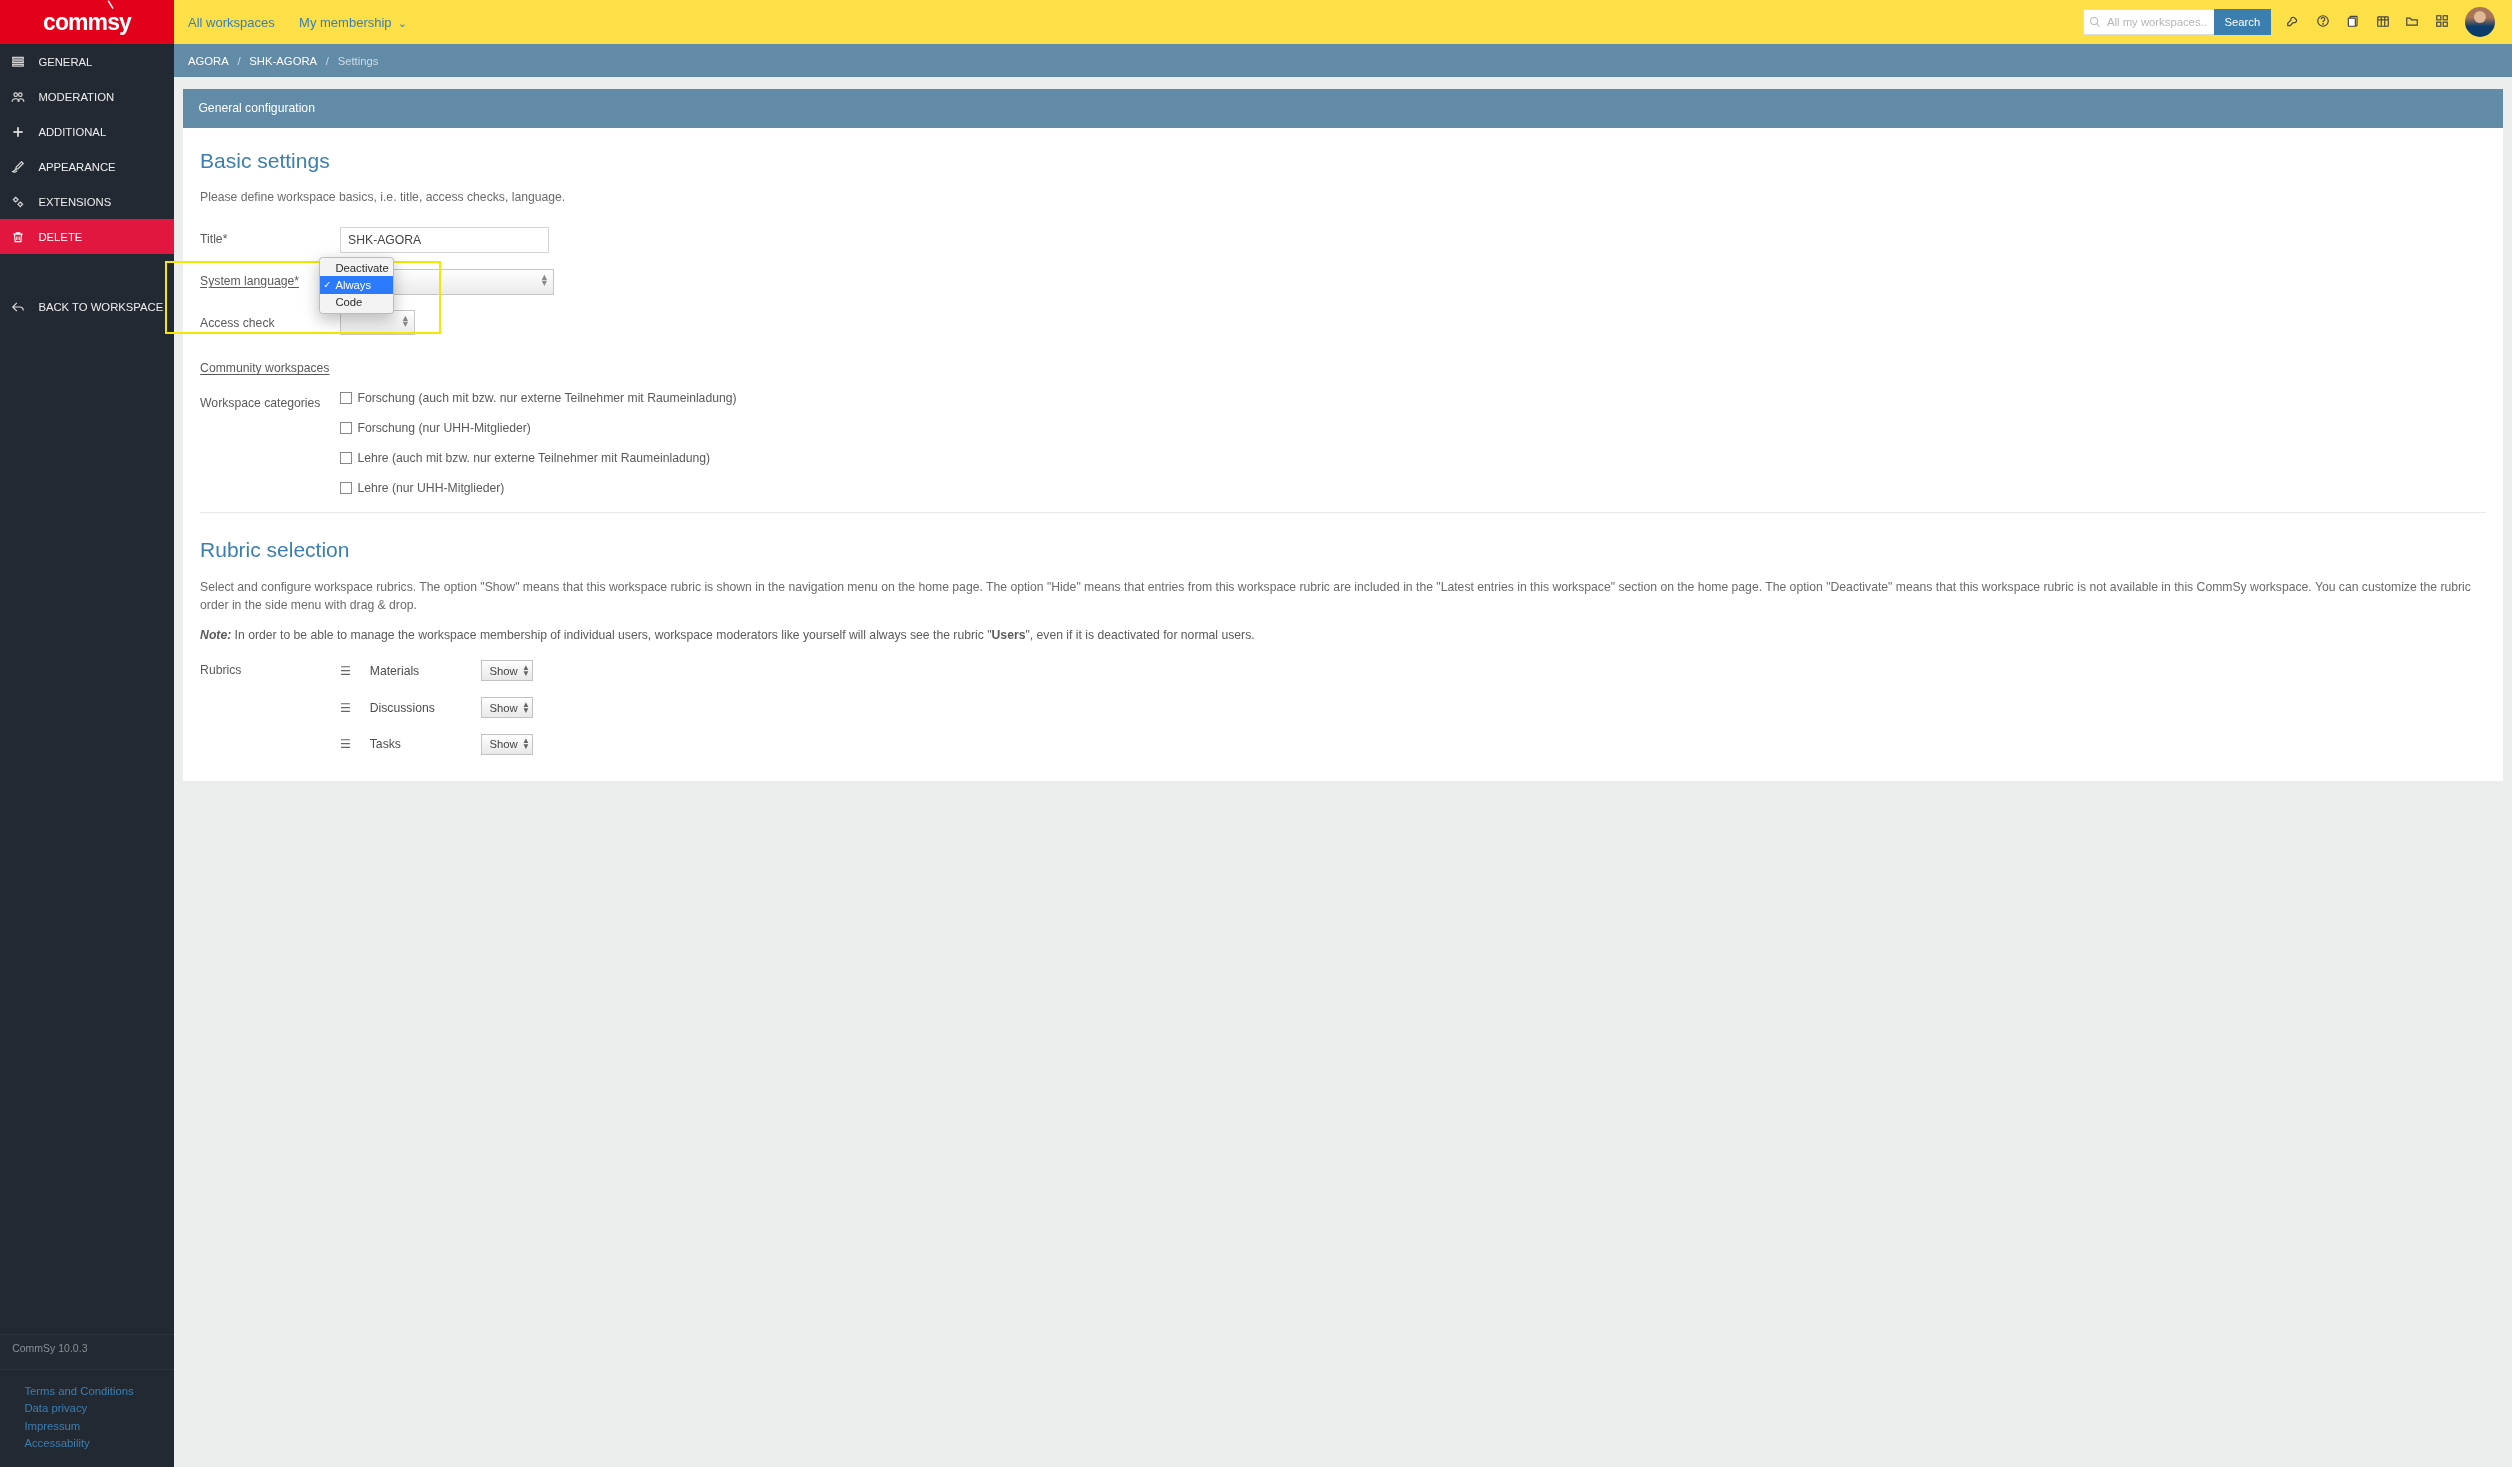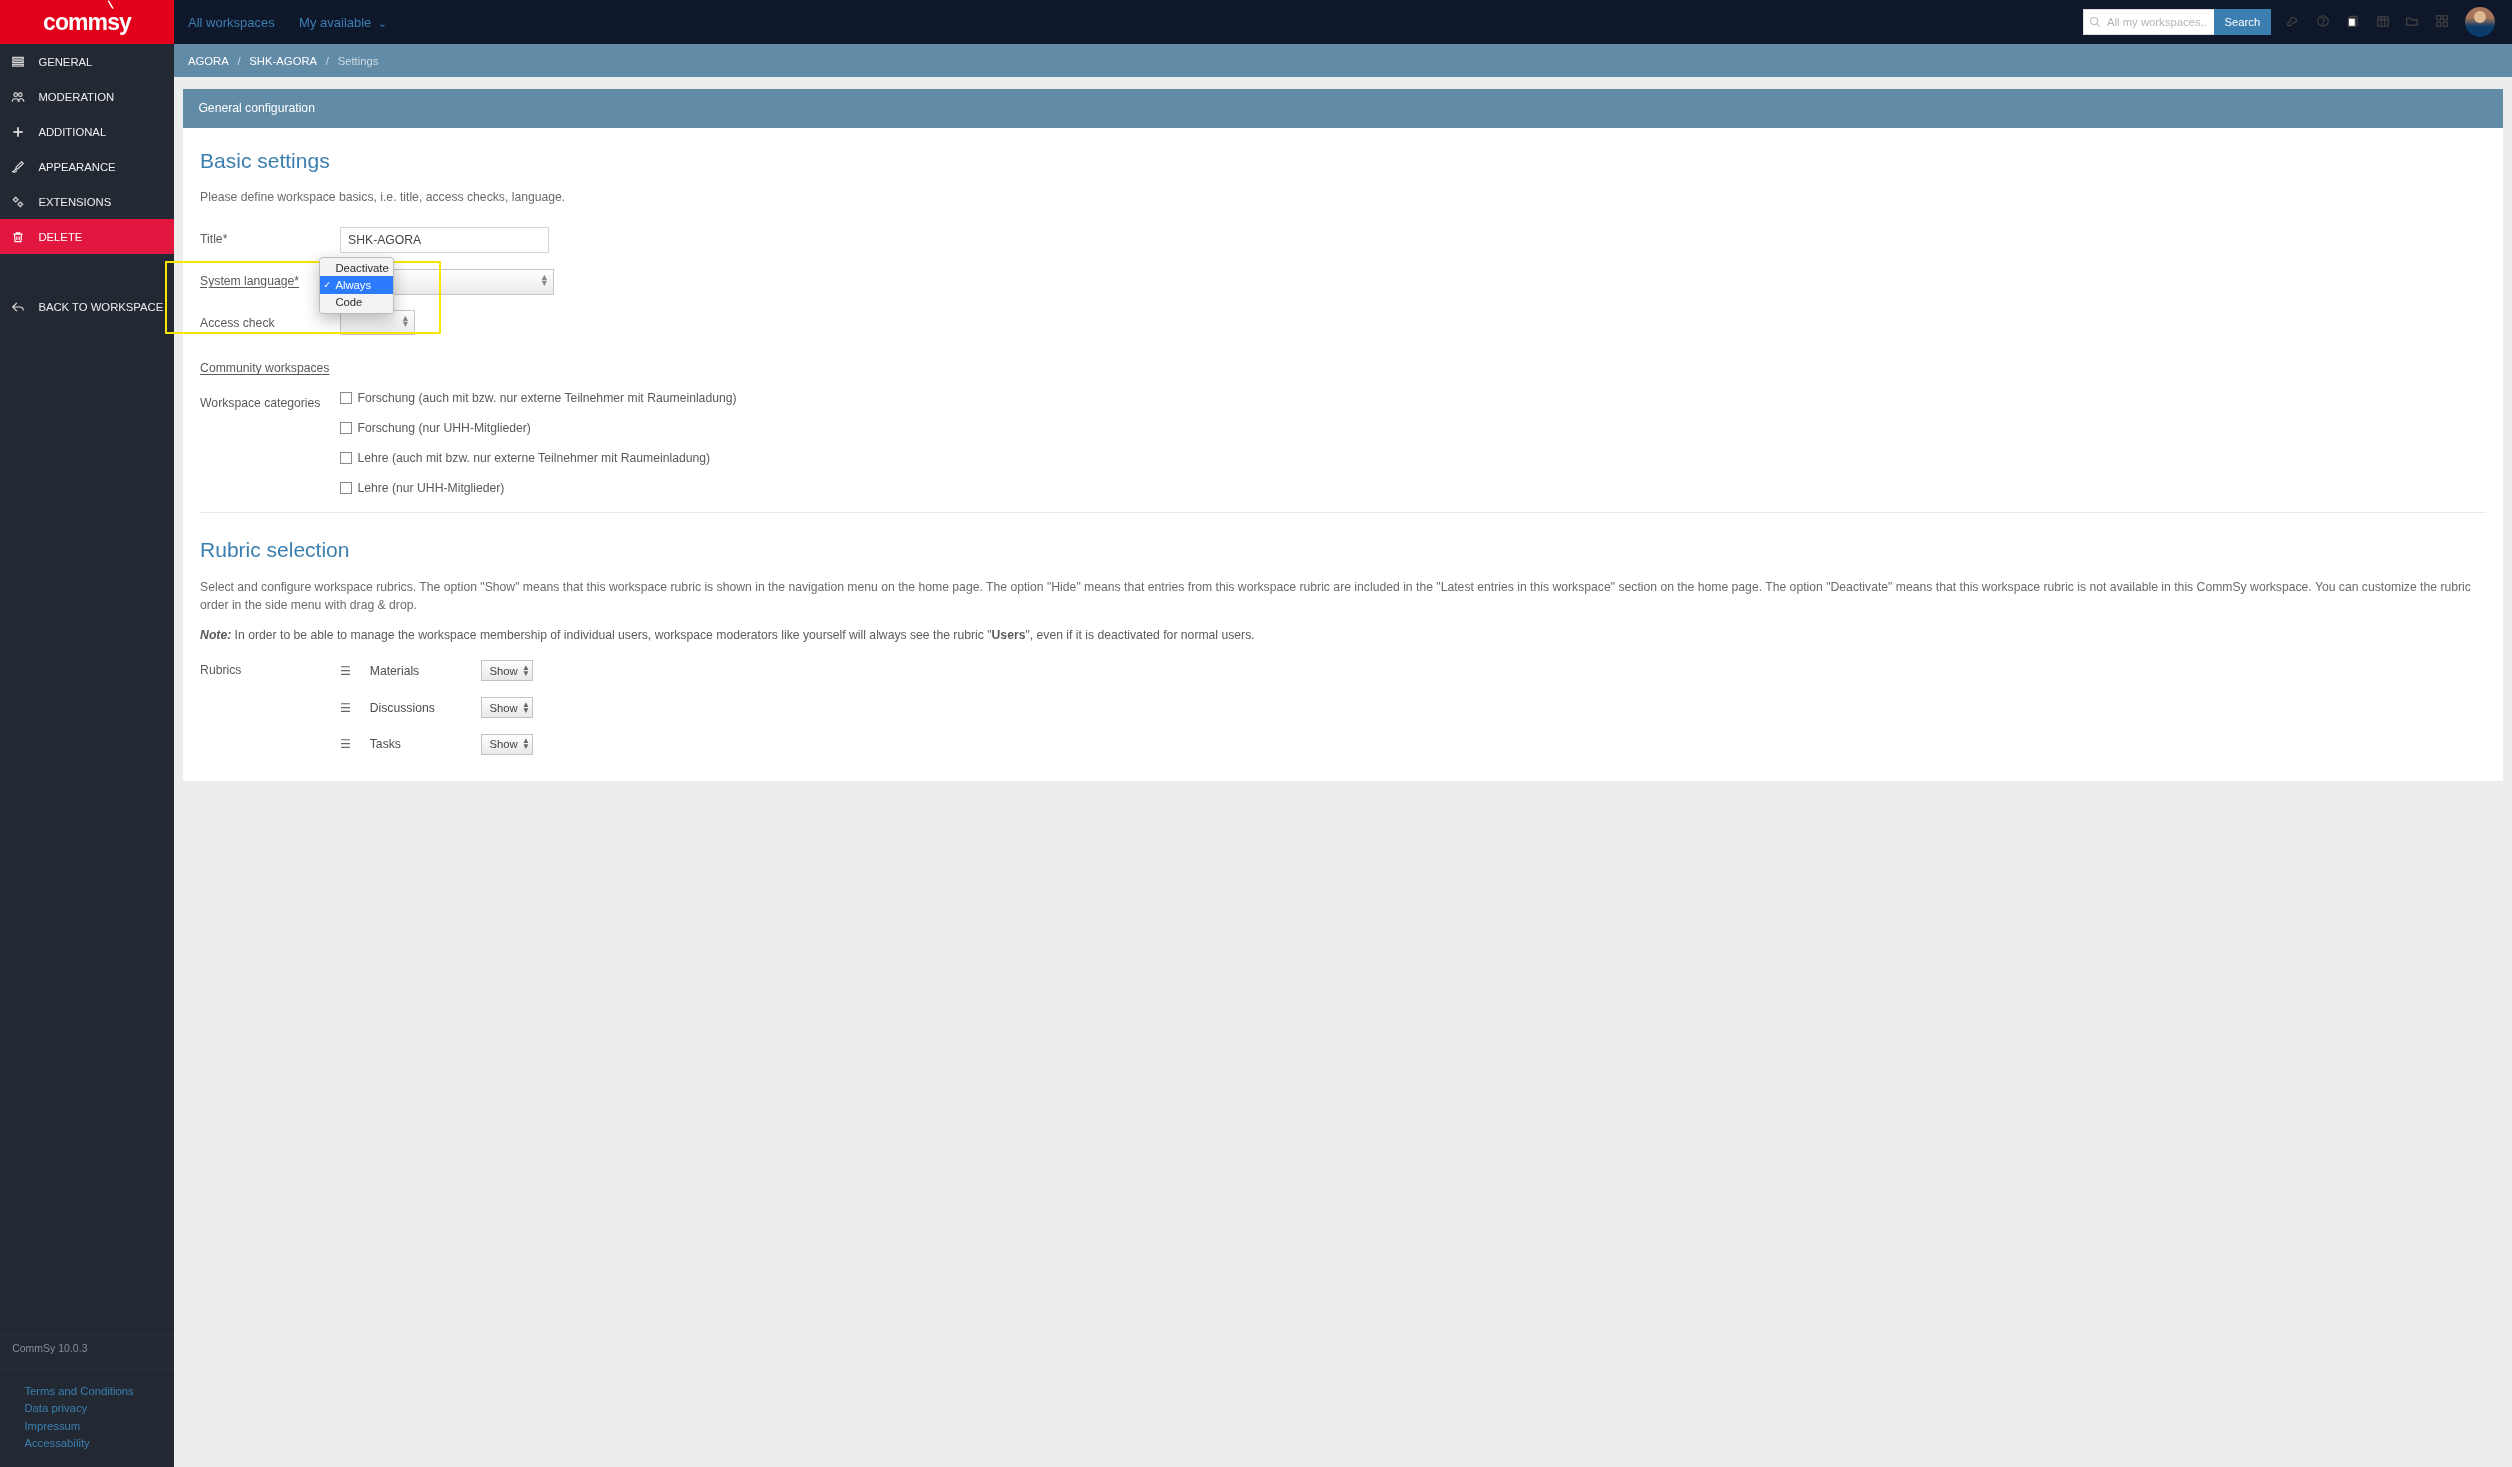--- a/index.html
+++ b/index.html
@@ -1,19 +1,19 @@
 <!DOCTYPE html>
 <html style="font-size:14px"><head>
   <meta charset="utf-8">
   <style>
     * { margin: 0; padding: 0; box-sizing: border-box; }
     body { font-family: -apple-system, Helvetica, Arial, sans-serif; font-size: 12.2px; color: #444; }
     
     
-    .header { height: 44px; display: flex; align-items: center; background: #0f172a; }
+    .header { height: 44px; display: flex; align-items: center; background: #fde047; }
     .logo-box { width: 174px; height: 44px; background: #e2001a; display: flex; align-items: center; justify-content: center; }
     .logo-text { color: #fff; font-size: 23px; font-weight: 700; letter-spacing: -0.9px; }
     .header-nav { display: flex; align-items: center; padding-left: 14px; gap: 24.4px; }
     .header-link { color: #3b7fb1; font-size: 13px; text-decoration: none; cursor: pointer; }
     .header-right { margin-left: auto; display: flex; align-items: center; gap: 15.7px; padding-right: 17.4px; }
     .search-box { position: relative; display: flex; align-items: center; }
     .search-input { width: 131px; height: 26px; border: 0.9px solid #ddd; border-right: none; padding: 0 7px 0 23px; font-size: 11.3px; color: #999; }
     .search-input::placeholder { color: #b5b5b5; }
     .search-icon-left { position: absolute; left: 6.1px; top: 7px; color: #bbb; }
     .search-btn { height: 26px; padding: 0 10.5px; background: #3b7fb1; color: #fff; border: none; font-size: 11.3px; cursor: pointer; }
@@ -89,21 +89,21 @@
 
 <div class="header">
   <div class="logo-box">
     <span class="logo-text">
       comm<span style="position:relative;display:inline-block;">s<span style="position:absolute;top:-10.5px;left:1.7px;font-size:12.2px;transform:rotate(-20deg);">\</span></span>y
     </span>
   </div>
   <div class="header-nav">
     <a class="header-link">All workspaces</a>
     <a class="header-link">
-      <span>My available</span>
+      <span>My membership</span>
       <span style="font-size:10.5px;">&nbsp;⌄</span>
     </a>
   </div>
   <div class="header-right">
     <div class="search-box">
       <span class="search-icon-left">
         <svg width="12.2" height="12.2" viewBox="0 0 24 24" fill="none" stroke="#bbb" stroke-width="2">
             <circle cx="10" cy="10" r="7"></circle>
             <line x1="15" y1="15" x2="21" y2="21"></line>
           </svg>

